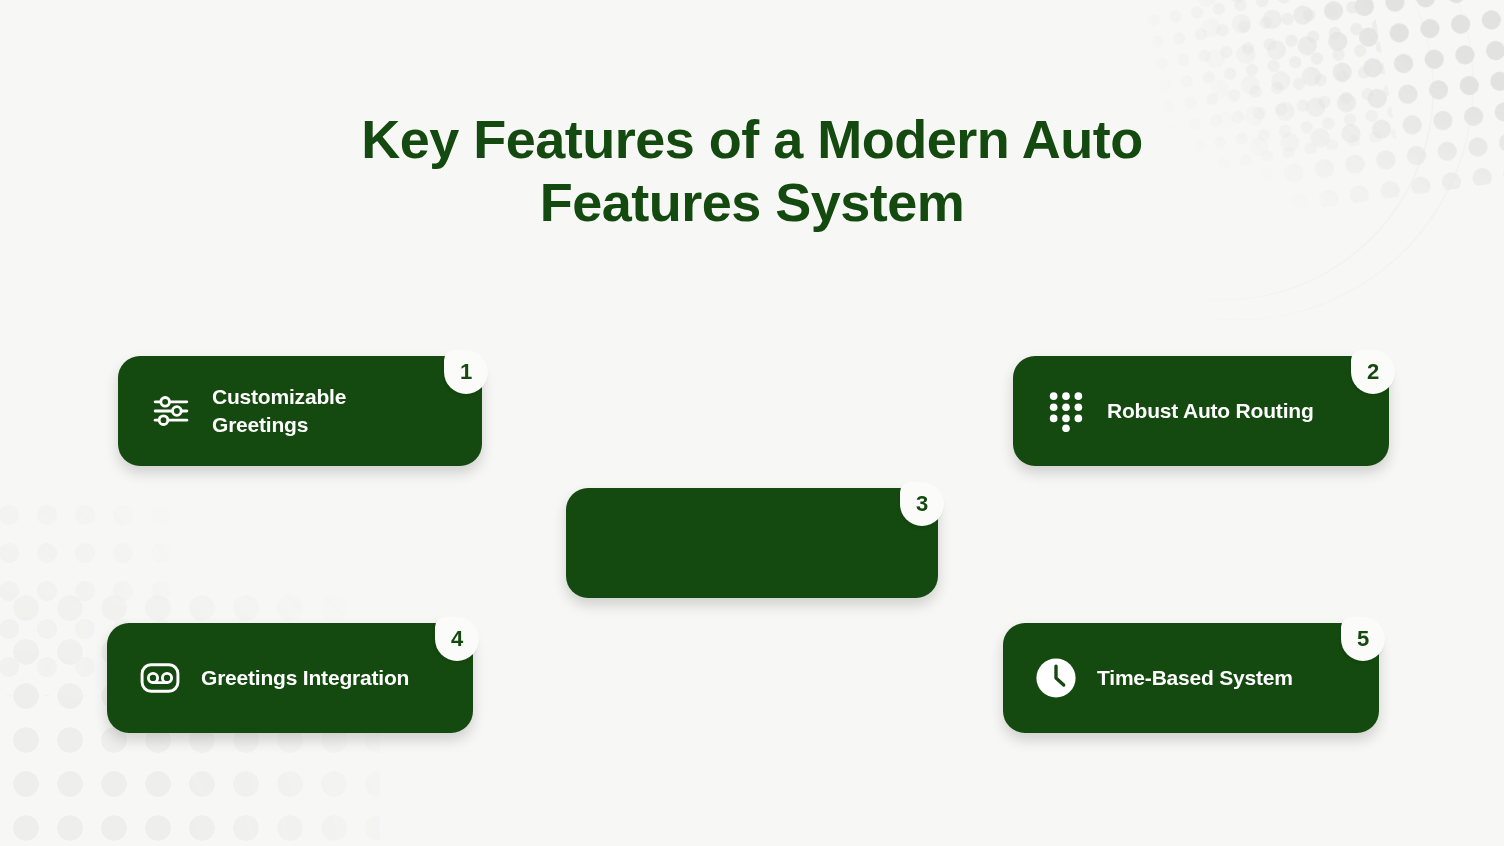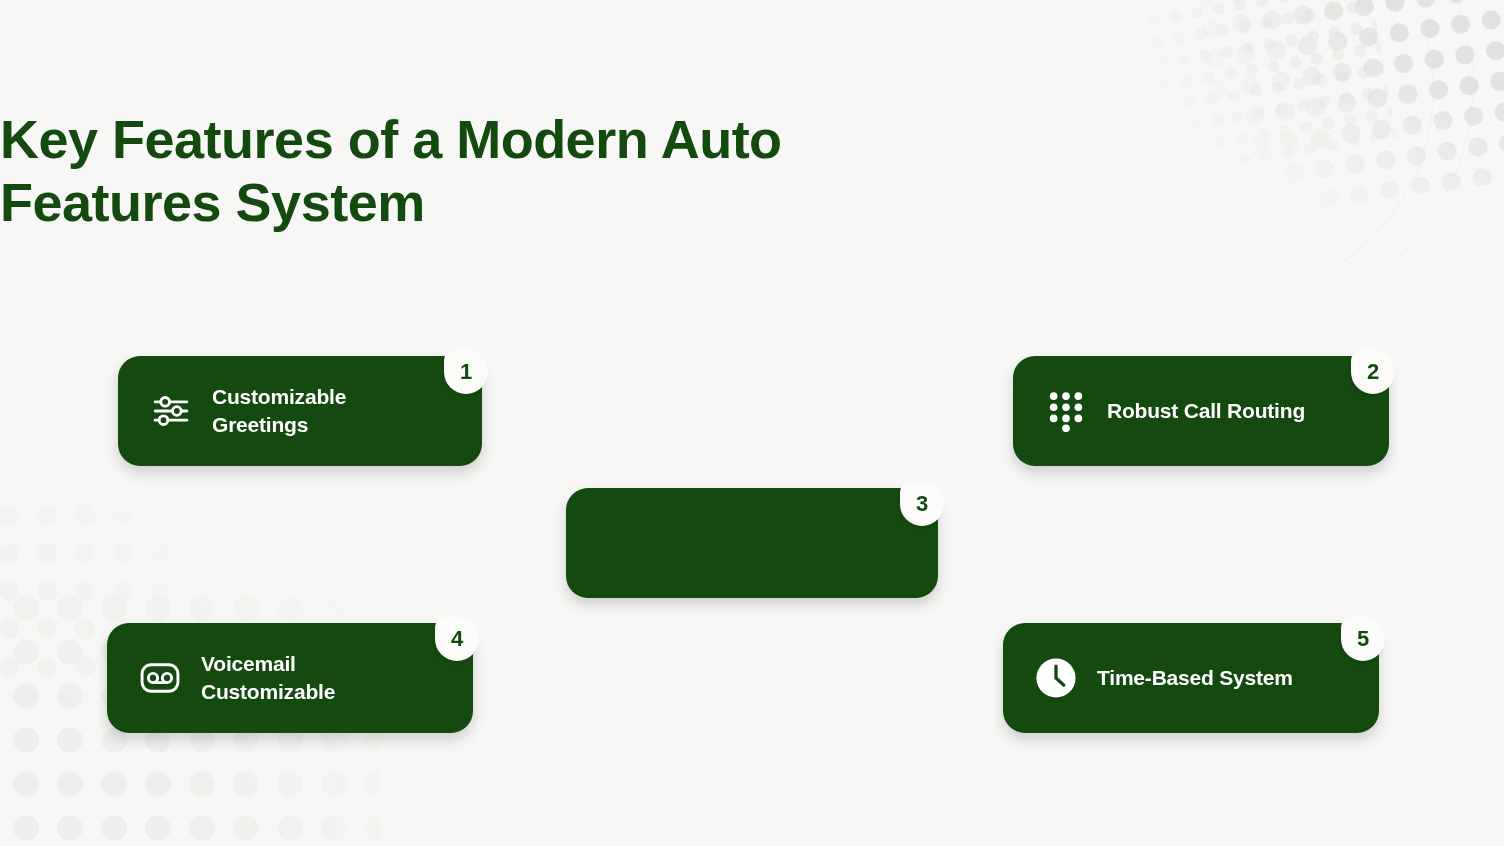--- a/index.html
+++ b/index.html
@@ -70,20 +70,21 @@
     width:470px; height:470px;
     border-right:2px solid #f3f3f1;
     border-radius:50%;
     transform:rotate(24deg);
   }
 
   
   #page-title {
     position:absolute;
     top:108px; left:0; right:0;
+    text-align:center;
     z-index:3;
   }
   #page-title .line {
     display:block;
     color:#14490f;
     font-size:54px;
     line-height:63px;
     font-weight:bold;
     letter-spacing:-0.5px;
   }
@@ -190,40 +191,40 @@
         <circle cx="25" cy="5" r="3.1"></circle>
         <circle cx="5" cy="14" r="3.1"></circle>
         <circle cx="15" cy="14" r="3.1"></circle>
         <circle cx="25" cy="14" r="3.1"></circle>
         <circle cx="5" cy="23" r="3.1"></circle>
         <circle cx="15" cy="23" r="3.1"></circle>
         <circle cx="25" cy="23" r="3.1"></circle>
         <circle cx="15" cy="31" r="3.1"></circle>
       </svg>
     </span>
-    <span class="card-label">Robust Call Routing</span>
+    <span class="card-label">Robust Auto Routing</span>
   </div>
   <span class="card-badge">2</span>
 </div>
 
 <div class="card" id="card-3">
   <span class="card-badge">3</span>
 </div>
 
 <div class="card" id="card-4">
   <div class="card-inner">
     <span class="card-icon">
       <svg width="42" height="42" viewBox="0 0 30 30" fill="none" stroke="#ffffff" stroke-width="2.1">
         <rect x="2.2" y="5.5" width="25.6" height="19" rx="6.5"></rect>
         <circle cx="10" cy="15" r="3.3"></circle>
         <circle cx="20" cy="15" r="3.3"></circle>
         <line x1="10" y1="18.3" x2="20" y2="18.3" stroke-linecap="round"></line>
       </svg>
     </span>
-    <span class="card-label">Voicemail Customizable</span>
+    <span class="card-label">Greetings Integration</span>
   </div>
   <span class="card-badge">4</span>
 </div>
 
 <div class="card" id="card-5">
   <div class="card-inner">
     <span class="card-icon">
       <svg width="42" height="42" viewBox="0 0 30 30">
         <circle cx="15" cy="15" r="14" fill="#ffffff"></circle>
         <path d="M15 6.5 V15 L20.5 20" stroke="#14490f" stroke-width="2.4" fill="none" stroke-linecap="round" stroke-linejoin="round"></path>

